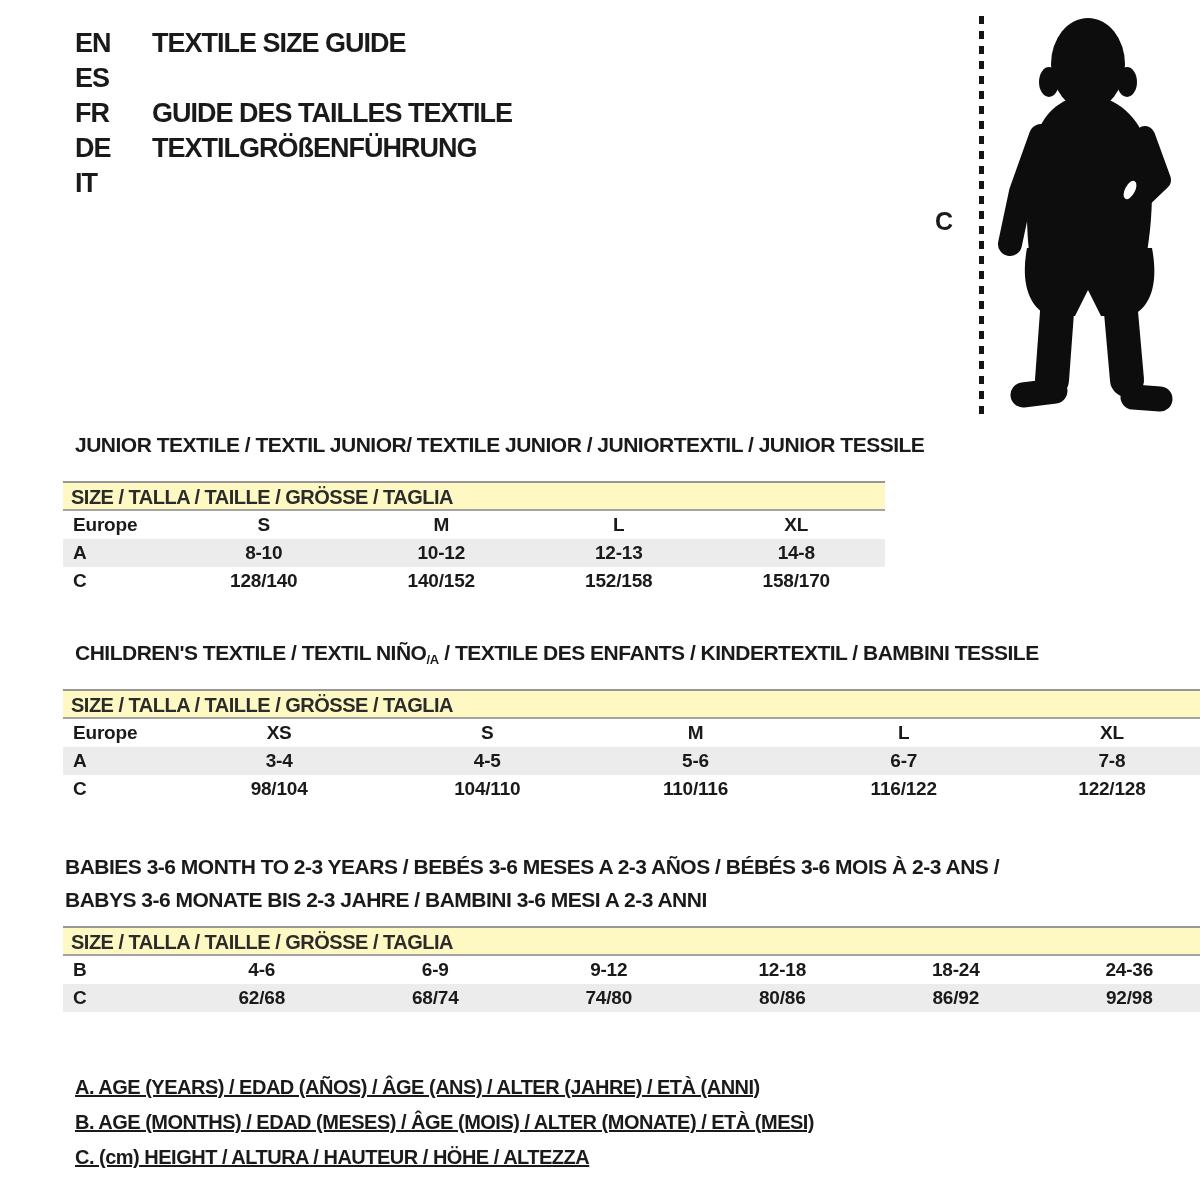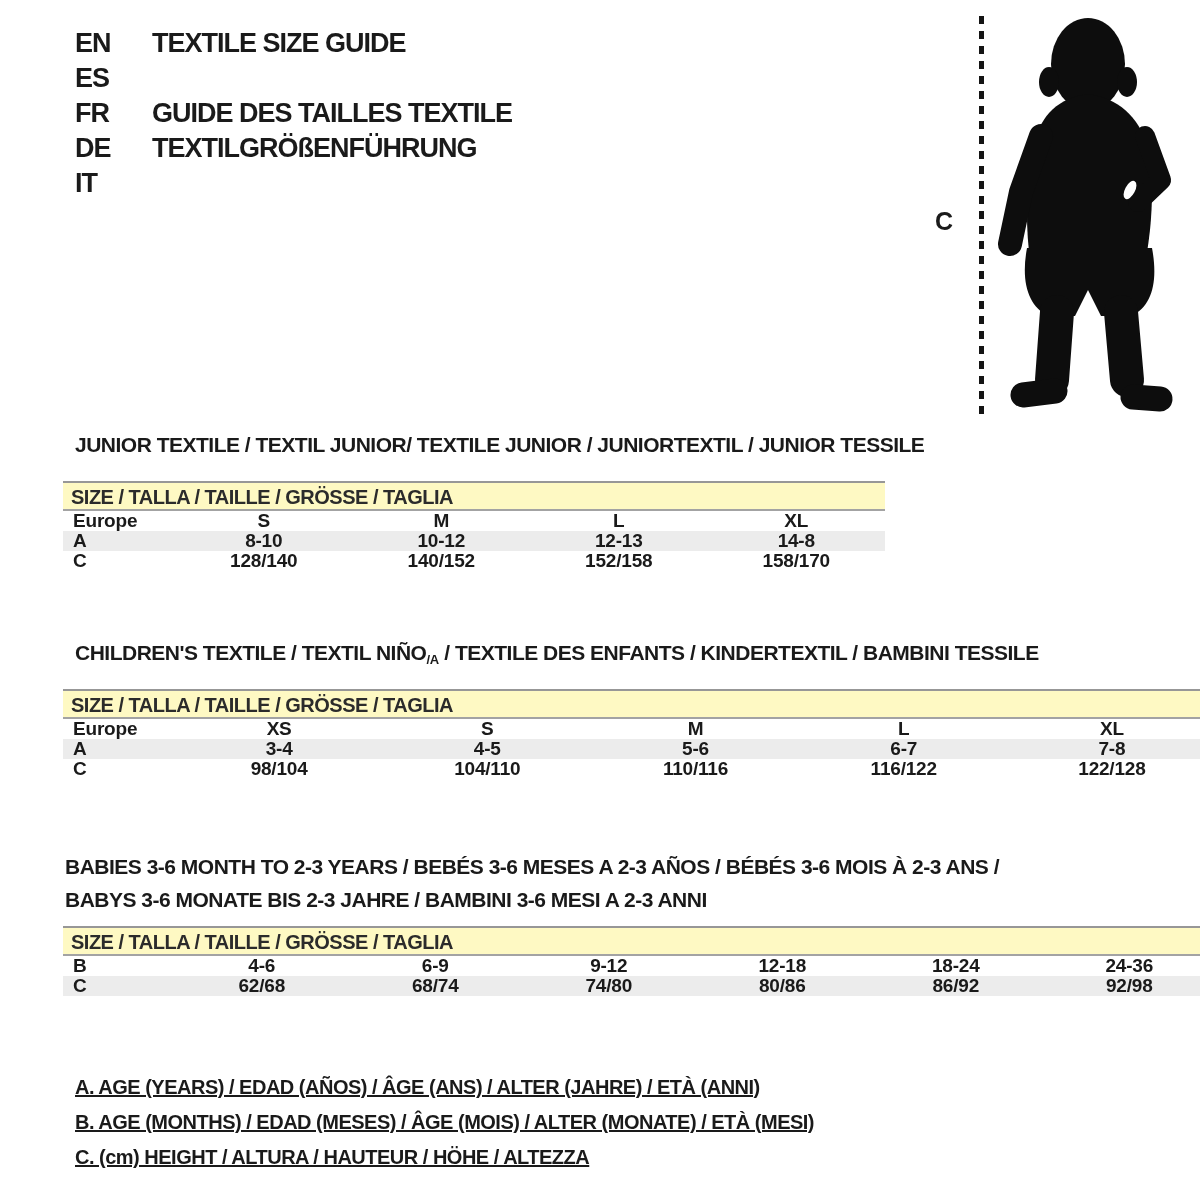--- a/index.html
+++ b/index.html
@@ -28,21 +28,21 @@
   .sec-title { font-size:21px; letter-spacing:-0.5px; white-space:nowrap; line-height:24px; }
   .sec-title .sub { font-size:13px; vertical-align:-4px; letter-spacing:-0.3px; }
   .two-line { line-height:33px; }
 
   
   .tbl { position:absolute; }
   .size-bar { box-sizing:border-box; height:30px; background:#fef9c3;
     border-top:2px solid #979797; border-bottom:2px solid #a3a3a3;
     display:flex; align-items:flex-end; padding-left:8px;
     font-size:20px; letter-spacing:-0.5px; color:#2b2b2b; white-space:nowrap; }
-  .trow { display:flex; height:20px; align-items:center; font-size:19px; letter-spacing:-0.2px; }
+  .trow { display:flex; height:28px; align-items:center; font-size:19px; letter-spacing:-0.2px; }
   .trow.stripe { background:#ececec; }
   .tlabel { width:112px; flex:0 0 112px; padding-left:10px; box-sizing:border-box; text-align:left; }
   .tcell { flex:1 1 0; text-align:center; }
 
   
   .legend { left:42px; top:1070px; }
   .legend-line { height:35px; line-height:35px; font-size:20px; letter-spacing:-0.5px; white-space:nowrap;text-decoration:underline; }
 </style>
 </head>
 <body>

